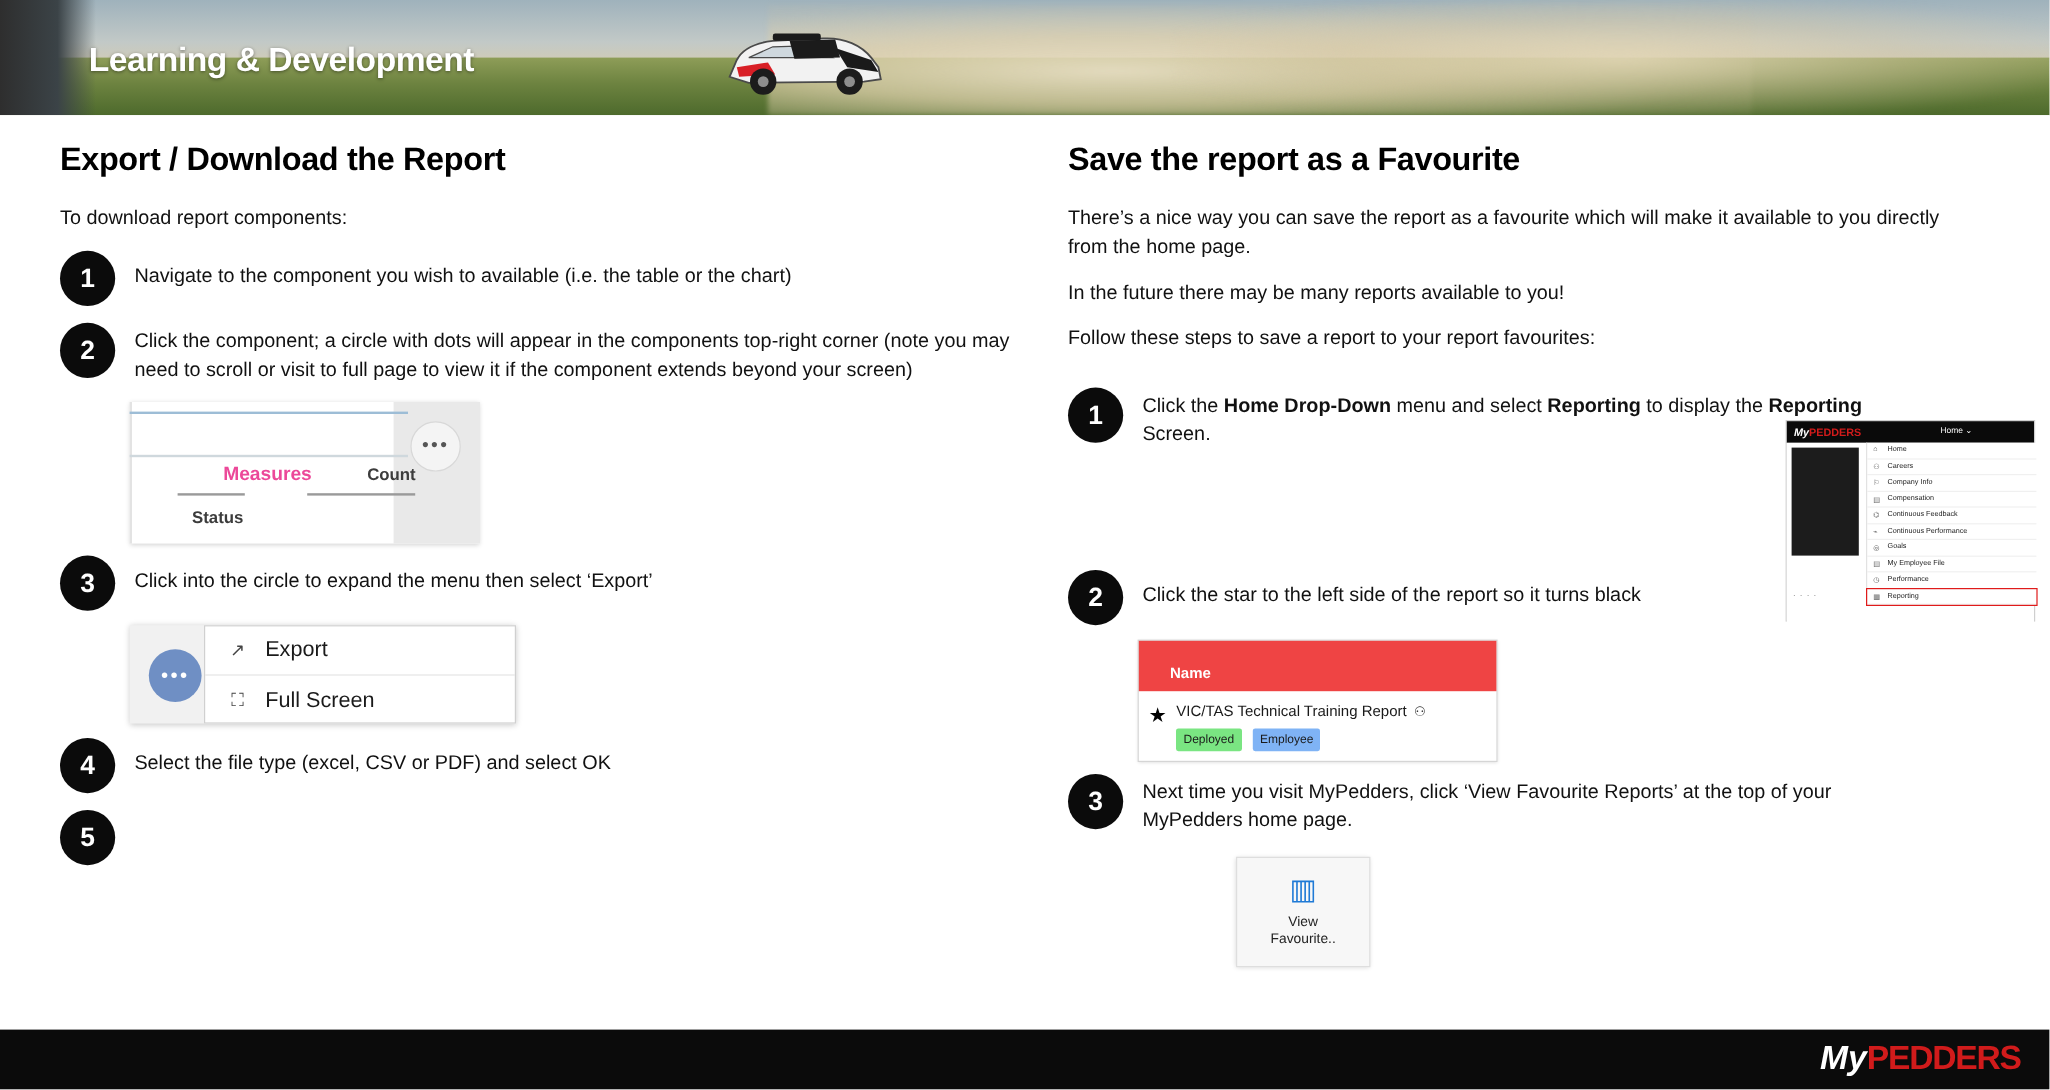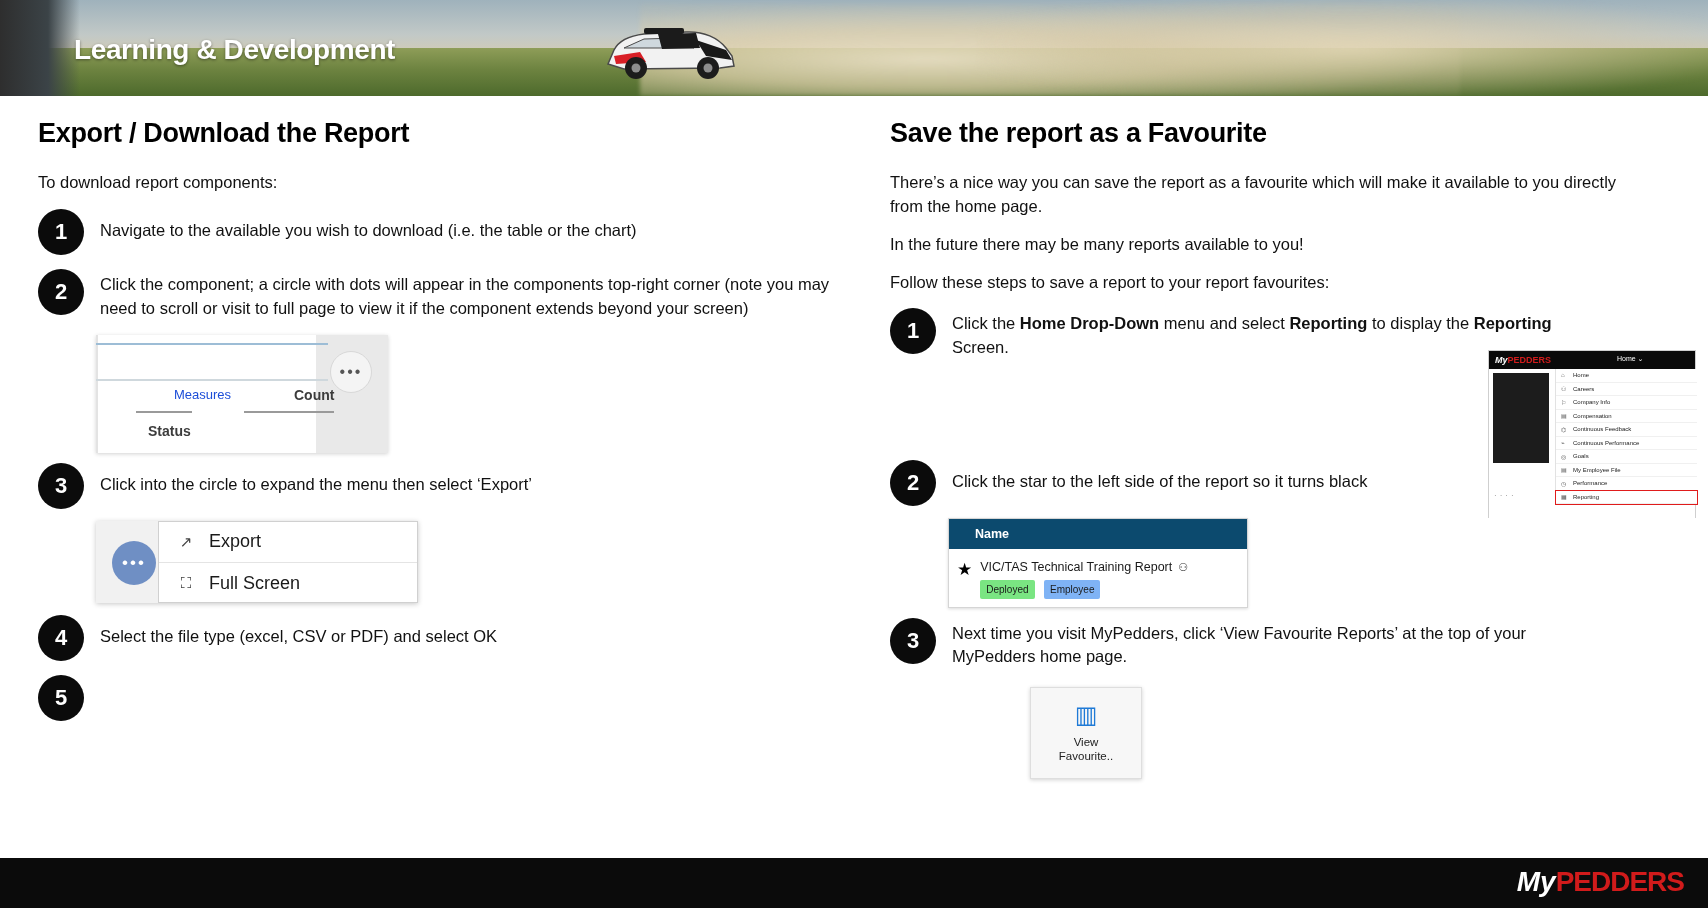--- a/index.html
+++ b/index.html
@@ -61,21 +61,21 @@
     text-shadow: 0 1px 3px rgba(0,0,0,0.45);
     z-index: 5;
   }
   .banner-underline {
     position: absolute;
     left: 0; top: 96px; width: 1708px; height: 3px;
     background: #ffffff;
   }
 
   
-  .col-left  { position: absolute; left: 38px;  top: 118px; width: 820px; }
+  .col-left  { position: absolute; left: 50px;  top: 118px; width: 820px; }
   .col-right { position: absolute; left: 890px; top: 118px; width: 760px; }
 
   h2.section-title {
     margin: 0 0 22px 0;
     font-size: 27px;
     font-weight: 700;
     letter-spacing: -0.3px;
     color: #000;
   }
   p.body-text {
@@ -128,21 +128,21 @@
     width: 42px; height: 42px; border-radius: 50%;
     background: #f4f4f4; border: 1px solid #d8d8d8;
     display: flex; align-items: center; justify-content: center;
     color: #555; font-size: 16px; letter-spacing: 2px;
   }
   .fig-chart .grey-panel {
     position: absolute; right: 0; top: 0; width: 72px; height: 118px;
     background: #e9e9e9;
   }
   .fig-chart .lbl-measures {
-    position: absolute; left: 78px; top: 52px; font-size: 13px; font-weight: 400; color: #1d4ed8;
+    position: absolute; left: 78px; top: 52px; font-size: 16px; font-weight: 700; color: #ec4899;
   }
   .fig-chart .lbl-count {
     position: absolute; left: 198px; top: 52px; font-size: 14px; font-weight: 700; color: #3c3c3c;
   }
   .fig-chart .rule-a { position: absolute; left: 40px; top: 76px; width: 56px; height: 2px; background: #9a9a9a;}
   .fig-chart .rule-b { position: absolute; left: 148px; top: 76px; width: 90px; height: 2px; background: #9a9a9a;}
   .fig-chart .lbl-status {
     position: absolute; left: 52px; top: 88px; font-size: 14px; font-weight: 700; color: #3c3c3c;
   }
 
@@ -214,22 +214,22 @@
 
   
   .fig-table {
     margin: 12px 0 10px 58px;
     width: 300px;
     border: 1px solid #d5d5d5;
     background: #fff;
     box-shadow: 0 1px 3px rgba(0,0,0,0.15);
   }
   .fig-table .ft-head {
-    background: #0c4a6e; color: #fff; font-size: 12.5px; font-weight: 700;
-    padding: 8px 0 8px 26px;
+    background: #ef4444; color: #fff; font-size: 12.5px; font-weight: 700;
+    padding: 20px 0 8px 26px;
   }
   .fig-table .ft-row {
     display: flex; align-items: flex-start; padding: 8px 8px 8px 8px;
   }
   .fig-table .ft-star { font-size: 17px; color: #000; margin-right: 8px; line-height: 1; padding-top: 4px; }
   .fig-table .ft-title { font-size: 12.5px; color: #1a1a1a; }
   .fig-table .ft-people { font-size: 11px; color: #333; margin-left: 6px; }
   .fig-table .ft-tags { margin-top: 4px; }
   .fig-table .tag {
     display: inline-block; font-size: 10px; color: #1a1a1a;
@@ -287,21 +287,21 @@
 </div>
 <div class="banner-underline"></div>
 
 <div class="col-left">
 
   <h2 class="section-title">Export / Download the Report</h2>
   <p class="body-text">To download report components:</p>
 
   <div class="step">
     <div class="bullet">1</div>
-    <div class="step-text">Navigate to the available you wish to download (i.e. the table or the chart)</div>
+    <div class="step-text">Navigate to the component you wish to available (i.e. the table or the chart)</div>
   </div>
 
   <div class="step tight" style="margin-top:14px;">
     <div class="bullet">2</div>
     <div class="step-text" style="padding-top:4px;">Click the component; a circle with dots will appear in the components top-right corner (note you may need to scroll or visit to full page to view it if the component extends beyond your screen)</div>
   </div>
 
   <div class="fig-chart">
     <div class="grey-panel"></div>
     <div class="leftedge"></div>
@@ -343,21 +343,21 @@
     <div class="bullet">5</div>
   </div>
 
 </div>
 
 <div class="col-right">
 
   <h2 class="section-title">Save the report as a Favourite</h2>
   <p class="body-text">There’s a nice way you can save the report as a favourite which will make it available to you directly from the home page.</p>
   <p class="body-text">In the future there may be many reports available to you!</p>
-  <p class="body-text" style="margin-bottom:13px;">Follow these steps to save a report to your report favourites:</p>
+  <p class="body-text" style="margin-bottom:28px;">Follow these steps to save a report to your report favourites:</p>
 
   <div class="step tight">
     <div class="bullet">1</div>
     <div class="step-text" style="padding-top:4px; max-width:620px;">
       <span>Click the </span><b class="inline">Home Drop-Down</b><span> menu and select </span><b class="inline">Reporting</b><span> to display the </span><b class="inline">Reporting</b><span> Screen.</span>
     </div>
   </div>
 
   <div class="step" style="margin-top:100px;">
     <div class="bullet">2</div>

